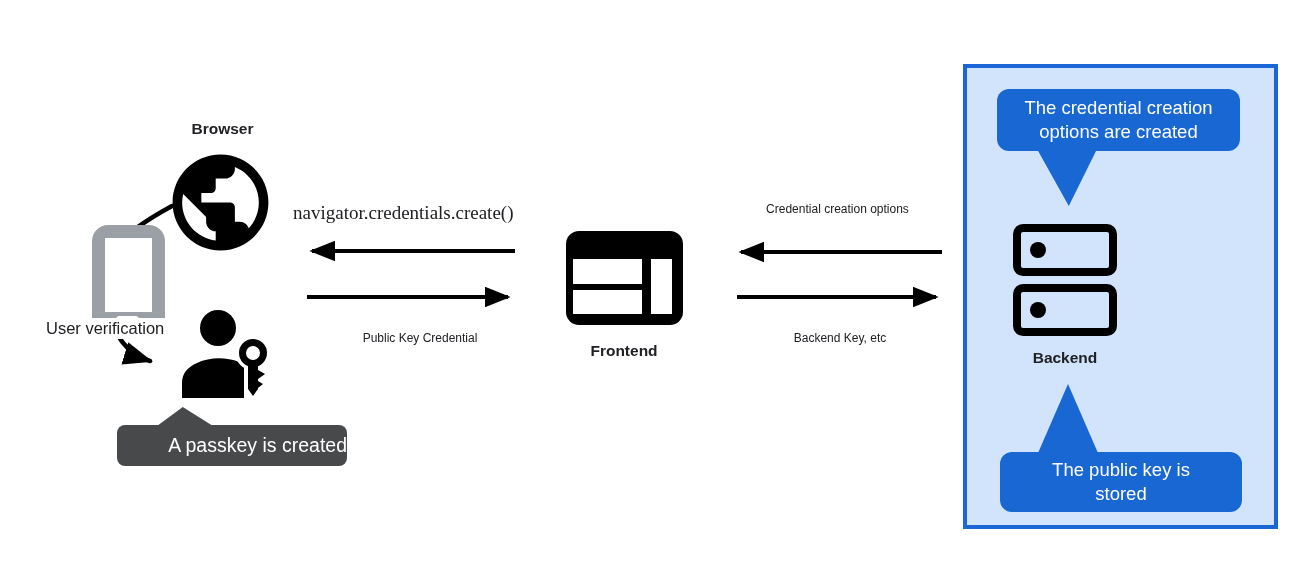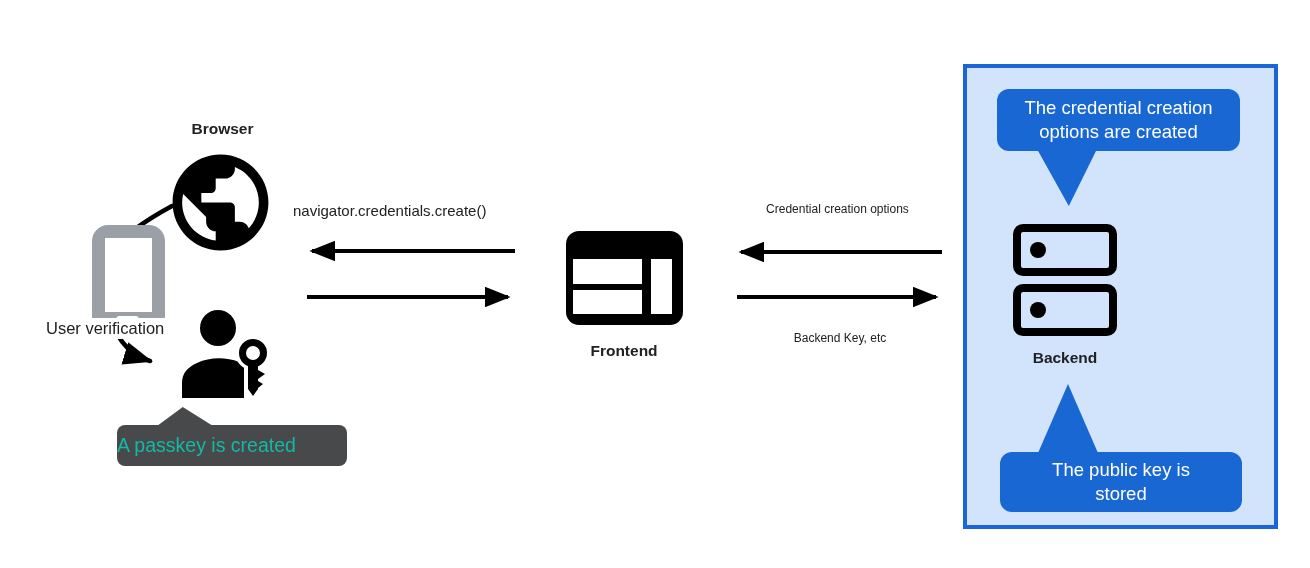--- a/index.html
+++ b/index.html
@@ -5,26 +5,26 @@
   :root{
     --panel-fill:#d2e3fc; --panel-border:#1a66d6; --bubble-blue:#1967d2;
     --tooltip-gray:#47494b; --phone-gray:#9aa0a6; --ink:#202124; --icon-black:#000000;
   }
   html,body{margin:0;padding:0;background:#fff;}
   .canvas{position:relative;width:1310px;height:568px;background:#fff;overflow:hidden;
           font-family:"Liberation Sans",sans-serif;color:var(--ink);}
   .abs{position:absolute;}
   .lbl{font-size:12px;line-height:1.2;text-align:center;}
   .node-lbl{font-size:15.5px;font-weight:700;text-align:center;}
-  .code{font-family:Liberation Sans, sans-serif;font-size:15px;white-space:nowrap;}
+  .code{font-family:Liberation Serif, serif;font-size:19px;white-space:nowrap;}
   .uv{font-size:16.5px;background:#fff;padding:1px 3px;white-space:nowrap;margin-top:36px;}
   
   .tooltip{left:117px;top:425px;width:230px;height:41px;background:var(--tooltip-gray);
-           border-radius:8px;display:flex;align-items:center;justify-content:flex-start;
-           color:#14b8a6;font-size:19.5px;}
+           border-radius:8px;display:flex;align-items:center;justify-content:flex-end;
+           color:#ffffff;font-size:19.5px;}
   .tooltip .ptr{position:absolute;left:40px;top:-18px;width:56px;height:19px;
            background:var(--tooltip-gray);clip-path:polygon(46% 0,100% 100%,0 100%);}
   
   .panel{left:963px;top:64px;width:315px;height:465px;background:var(--panel-fill);
          border:4px solid var(--panel-border);box-sizing:border-box;}
   .bubble{position:absolute;background:var(--bubble-blue);color:#fff;border-radius:12px;
           display:flex;align-items:center;justify-content:center;text-align:center;
           font-size:18.5px;line-height:24px;}
   .bubble-top{left:30px;top:21px;width:243px;height:62px;padding:0 18px;box-sizing:border-box;}
   .bubble-bottom{left:33px;top:384px;width:242px;height:60px;padding:0 34px;box-sizing:border-box;justify-content:center;}
@@ -79,20 +79,21 @@
     <circle cx="75" cy="45" r="10.5" fill="none" stroke="#000" stroke-width="7"></circle>
     <path fill="#000" d="M70,54 L80,54 L80,62 L87,66 L80,71 L80,73 L85,76 L80,80 L80,81 L75,88 L70,81 Z"></path>
   </svg>
 
   <div class="abs tooltip">
     <div class="ptr"></div>
     <span>A passkey is created</span>
   </div>
 
   <div class="abs code" style="left:293px;top:202px;">navigator.credentials.create()</div>
+  <div class="abs lbl" style="left:310px;top:331px;width:220px;">Public Key Credential</div>
 
   <svg class="abs" style="left:566px;top:231px" width="117" height="94" viewBox="0 0 117 94">
     <rect x="0" y="0" width="117" height="94" rx="13" fill="#000"></rect>
     <rect x="7" y="28" width="69" height="25" fill="#fff"></rect>
     <rect x="7" y="59" width="69" height="24" fill="#fff"></rect>
     <rect x="85" y="28" width="21" height="55" fill="#fff"></rect>
   </svg>
   <div class="abs node-lbl" style="left:564px;top:342px;width:120px;">Frontend</div>
 
   <div class="abs lbl" style="left:720px;top:202px;width:235px;">Credential creation options</div>

